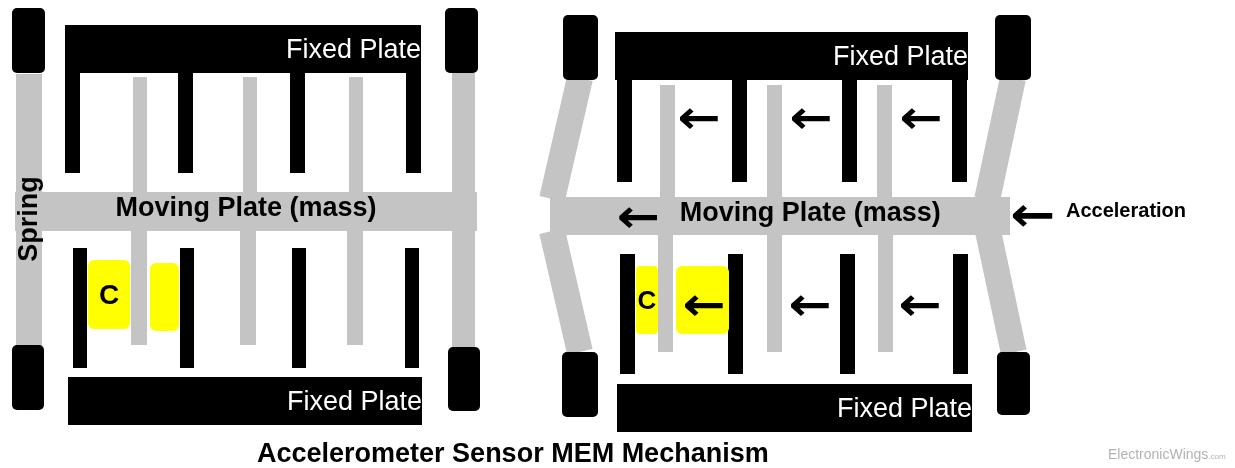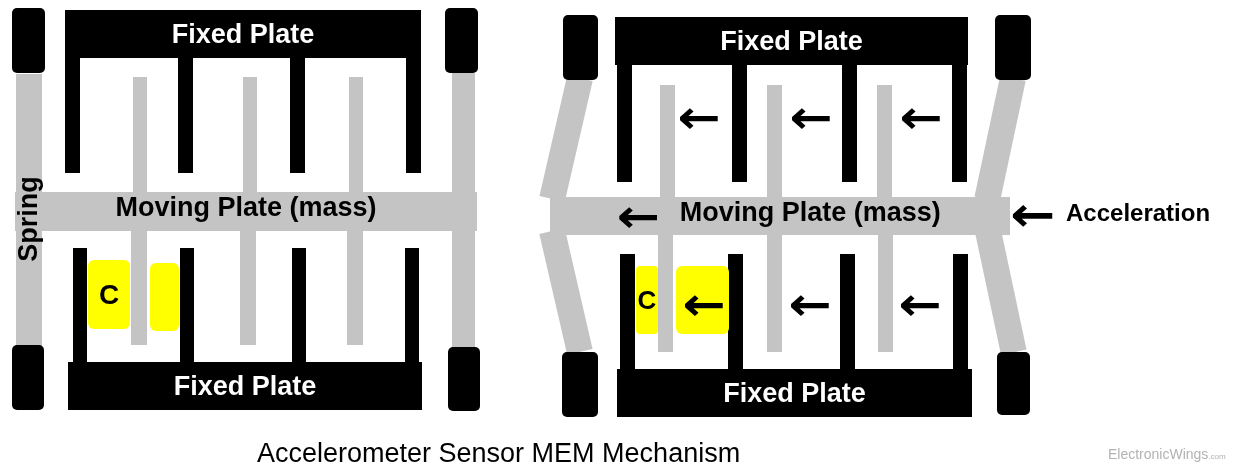--- a/index.html
+++ b/index.html
@@ -6,22 +6,22 @@
   body{
     width:1235px;height:468px;background:#ffffff;overflow:hidden;position:relative;
     font-family:"Liberation Sans","DejaVu Sans",sans-serif;
   }
   .stage{position:absolute;left:0;top:0;width:1235px;height:468px;}
   .abs{position:absolute;}
   .gray{background:var(--spring-gray,#c4c4c4);}
   .anchor{background:var(--plate-black,#000);border-radius:5px;}
   .plate{
     background:var(--plate-black,#000);color:var(--label-white,#fff);
-    display:flex;align-items:center;justify-content:center;
-    font-weight:bold;font-size:27px;white-space:nowrap;
+    display:flex;align-items:center;justify-content:flex-end;
+    font-weight:normal;font-size:27px;white-space:nowrap;margin-top:15px;
   }
   .mplate{
     background:var(--spring-gray,#c4c4c4);color:#000;
     display:flex;justify-content:center;
     font-weight:bold;font-size:27px;white-space:nowrap;
   }
   .bf{background:var(--plate-black,#000);}
   .gf{background:var(--spring-gray,#c4c4c4);}
   .spring-tilt{background:var(--spring-gray,#c4c4c4);transform-origin:top center;}
   .yellow{background:var(--capacitor-yellow,#ffff00);border-radius:6px;}
@@ -33,21 +33,21 @@
     font-family:"DejaVu Sans",sans-serif;font-weight:bold;color:#000;
     font-size:46px;line-height:1;display:flex;align-items:center;justify-content:center;
     transform:scaleX(1.12);
   }
   .biglabel{font-weight:bold;font-size:27px;color:#000;white-space:nowrap;}
   .spring-label{
     font-weight:bold;font-size:27px;color:#000;white-space:nowrap;
     transform:translate(-50%,-50%) rotate(-90deg);
   }
   .title{
-    font-weight:normal;font-size:27px;color:#000;white-space:nowrap;
+    font-weight:bold;font-size:27px;color:#000;white-space:nowrap;
   }
   .watermark{
     font-size:14px;color:var(--watermark-gray,#b2b2b2);white-space:nowrap;
   }
   .watermark .tld{font-size:8px;}
 </style>
 </head>
 <body>
 
 <div class="stage">
@@ -146,21 +146,21 @@
 
     <div class="abs arrow" style="left:672px;top:96px;width:54px;height:42px;">←</div>
     <div class="abs arrow" style="left:784px;top:96px;width:54px;height:42px;">←</div>
     <div class="abs arrow" style="left:894px;top:96px;width:54px;height:42px;">←</div>
 
     <div class="abs arrow" style="left:677px;top:283px;width:54px;height:42px;">←</div>
     <div class="abs arrow" style="left:783px;top:283px;width:54px;height:42px;">←</div>
     <div class="abs arrow" style="left:893px;top:283px;width:54px;height:42px;">←</div>
 
     <div class="abs arrow" style="left:1005px;top:192px;width:56px;height:44px;font-size:48px;">←</div>
-    <div class="abs biglabel" style="left:1066px;top:199px;font-size:24px;">Acceleration</div>
+    <div class="abs biglabel" style="left:1066px;top:199px;font-size:20px;">Acceleration</div>
   </div>
 
   <div class="abs title" style="left:257px;top:438px;">Accelerometer Sensor MEM Mechanism</div>
   <div class="abs watermark" style="left:1108px;top:446px;">
     <span>ElectronicWings</span><span class="tld">.com</span>
   </div>
 
 </div>
 
 </body></html>

